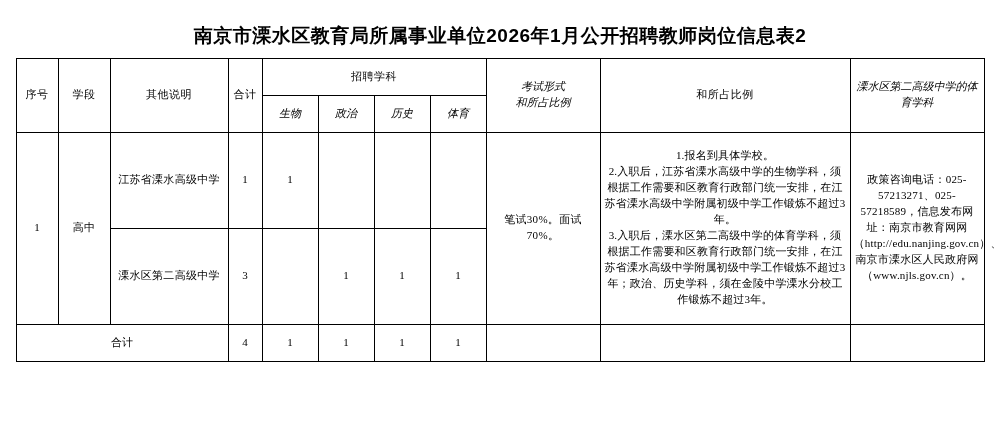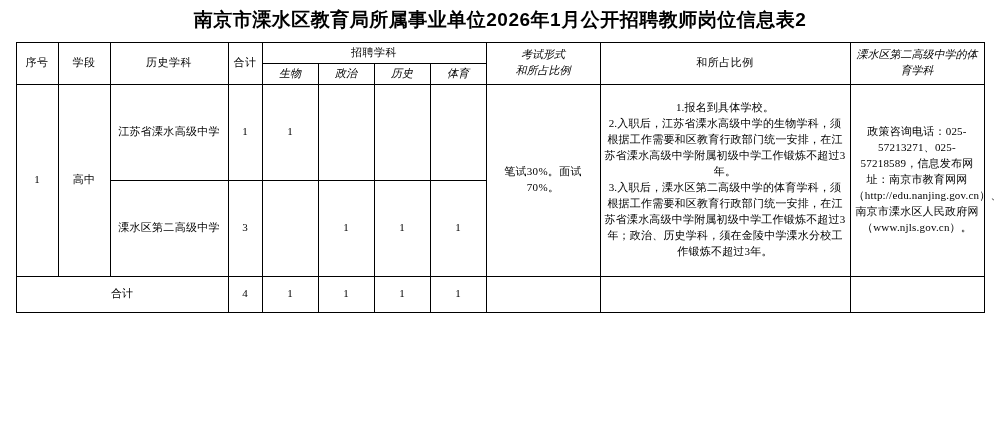--- a/index.html
+++ b/index.html
@@ -18,36 +18,36 @@
     position: relative;
     width: 1000px;
     height: 431px;
     box-sizing: border-box;
   }
   .title {
     text-align: center;
     font-size: 19px;
     font-weight: bold;
     letter-spacing: 0.5px;
-    padding-top: 8px;
+    padding-top: 24px;
     padding-bottom: 9px;
     line-height: 1.3;
     font-family: "Liberation Sans", "DejaVu Sans", sans-serif;
   }
   table.info {
     border-collapse: collapse;
     width: 968px;
     margin: 0 auto;
     table-layout: fixed;
   }
   table.info td, table.info th {
     border: 1px solid #000000;
     font-weight: normal;
     font-size: 11px;
-    padding: 2px 3px;
+    padding: 10px 3px;
     vertical-align: middle;
     text-align: center;
     line-height: 1.45;
   }
   .hdr {
     font-size: 12.5px;
     letter-spacing: 0.5px;
   }
   .hdr-sm {
     font-size: 11.5px;
@@ -103,21 +103,21 @@
       <col style="width:56px">
       <col style="width:56px">
       <col style="width:114px">
       <col style="width:250px">
       <col style="width:134px">
     </colgroup>
     <thead>
       <tr>
         <td class="hdr" rowspan="2">序号</td>
         <td class="hdr" rowspan="2">学段</td>
-        <td class="hdr" rowspan="2">历史学科</td>
+        <td class="hdr" rowspan="2">其他说明</td>
         <td class="hdr" rowspan="2">合计</td>
         <td class="hdr" colspan="4">招聘学科</td>
         <td class="hdr-sm" rowspan="2" style="white-space:pre-line">考试形式
 和所占比例</td>
         <td class="hdr" rowspan="2">和所占比例</td>
         <td class="hdr-sm" rowspan="2">溧水区第二高级中学的体育学科</td>
       </tr>
       <tr>
         <td class="hdr-sm">生物</td>
         <td class="hdr-sm">政治</td>

